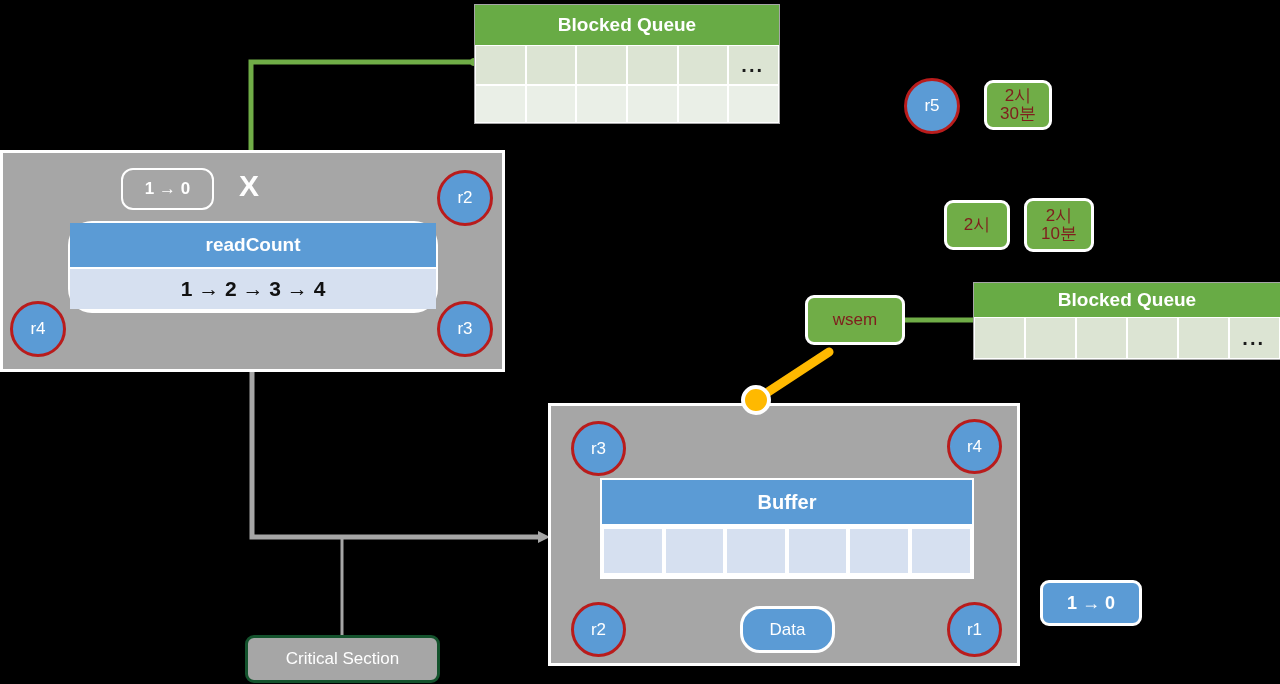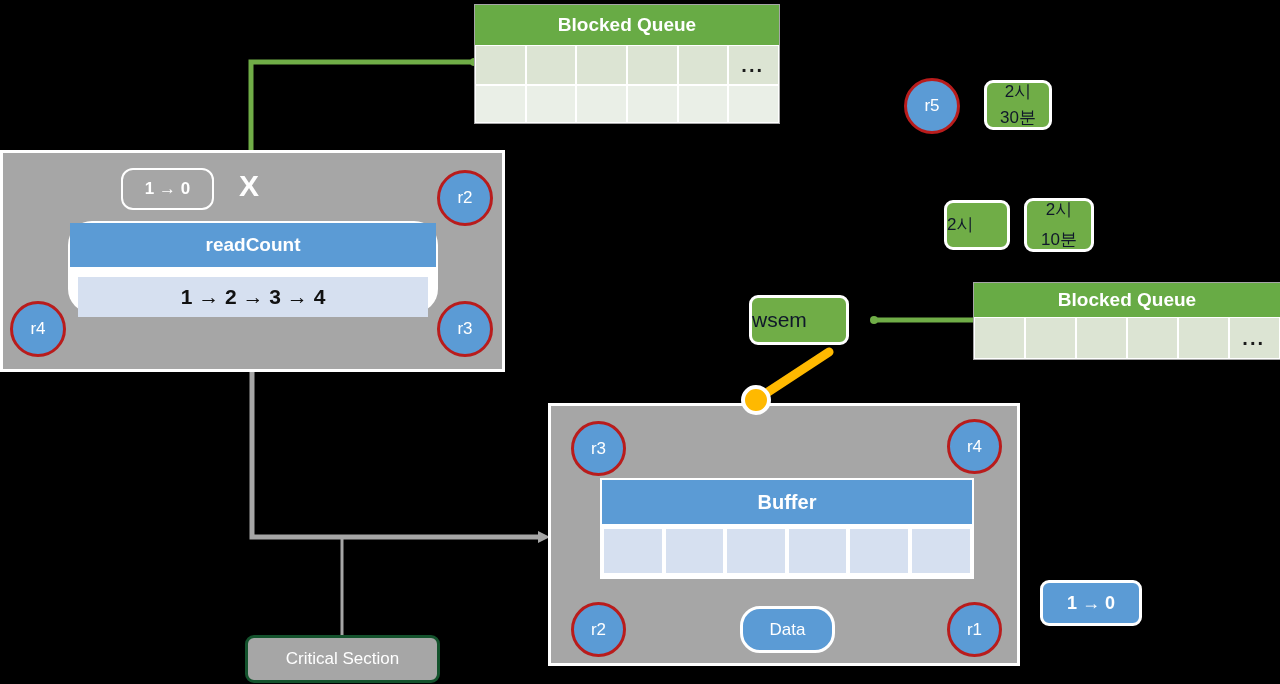--- a/index.html
+++ b/index.html
@@ -29,21 +29,21 @@
   .tbl-body{background:#D6E0F0;display:flex;align-items:center;justify-content:center;
             color:#111;font-weight:bold;}
   .buf-row{display:flex;}
   .buf-cell{background:#D6E0F0;border:2px solid #FFFFFF;box-sizing:border-box;}
 
   .circ{border-radius:50%;background:#5B9BD5;border:3px solid #b91c1c;
         color:#FFFFFF;display:flex;align-items:center;justify-content:center;}
 
   .rrect{border-radius:9px;display:flex;align-items:center;justify-content:center;
          text-align:center;line-height:1.05;}
-  .rrect-green{background:#70AD47;border:3px solid #FFFFFF;color:#0f172a;justify-content:space-between;}
+  .rrect-green{background:#70AD47;border:3px solid #FFFFFF;color:#7f1d1d;}
   .rrect-blue{background:#5B9BD5;border:3px solid #FFFFFF;color:#FFFFFF;}
   .rrect-gray{background:#A6A6A6;border:3px solid #14532d;color:#FFFFFF;}
   .rrect-outline{background:#A6A6A6;border:2px solid #FFFFFF;color:#FFFFFF;border-radius:12px;}
   .xmark{color:#FFFFFF;font-weight:bold;}
   .dot-orange{border-radius:50%;background:#FFB900;border:4px solid #FFFFFF;}
   svg{position:absolute;overflow:visible;}
 </style>
 </head>
 <body>
 
@@ -87,21 +87,21 @@
 
   <div class="abs panel" style="left:0px;top:150px;width:505px;height:222px;">
 
     <div class="abs rrect-outline" style="left:118px;top:15px;width:93px;height:42px;
          display:flex;align-items:center;justify-content:center;font-size:17px;font-weight:bold;">1 → 0</div>
 
     <div class="abs xmark" style="left:236px;top:16px;font-size:30px;">X</div>
 
     <div class="abs tbl" style="left:65px;top:68px;width:370px;height:92px;border-radius:24px;">
       <div class="tbl-header" style="height:44px;font-size:19px;margin:2px;">readCount</div>
-      <div class="tbl-body" style="height:40px;font-size:21px;margin:10px;">1 → 2 → 3 → 4</div>
+      <div class="tbl-body" style="height:40px;font-size:21px;margin:2px;">1 → 2 → 3 → 4</div>
     </div>
 
     <div class="abs circ" style="left:434px;top:17px;width:56px;height:56px;font-size:17px;">r2</div>
     <div class="abs circ" style="left:434px;top:148px;width:56px;height:56px;font-size:17px;">r3</div>
     <div class="abs circ" style="left:7px;top:148px;width:56px;height:56px;font-size:17px;">r4</div>
   </div>
 
   <div class="abs circ" style="left:904px;top:78px;width:56px;height:56px;font-size:17px;">r5</div>
 
   <div class="abs rrect rrect-green" style="left:984px;top:80px;width:68px;height:50px;font-size:17px;flex-direction:column;">
@@ -109,21 +109,21 @@
     <span>30분</span>
   </div>
 
   <div class="abs rrect rrect-green" style="left:944px;top:200px;width:66px;height:50px;font-size:17px;">2시</div>
 
   <div class="abs rrect rrect-green" style="left:1024px;top:198px;width:70px;height:54px;font-size:17px;flex-direction:column;">
     <span>2시</span>
     <span>10분</span>
   </div>
 
-  <div class="abs rrect rrect-green" style="left:749px;top:295px;width:100px;height:50px;font-size:21px;">wsem</div>
+  <div class="abs rrect rrect-green" style="left:805px;top:295px;width:100px;height:50px;font-size:17px;">wsem</div>
 
   <div class="abs queue" style="left:973px;top:282px;width:308px;height:78px;">
     <div class="queue-header" style="height:34px;font-size:19px;">Blocked Queue</div>
     <div class="queue-row" style="height:42px;">
       <div class="queue-cell cell-dark" style="width:51px;height:42px;"></div>
       <div class="queue-cell cell-dark" style="width:51px;height:42px;"></div>
       <div class="queue-cell cell-dark" style="width:51px;height:42px;"></div>
       <div class="queue-cell cell-dark" style="width:51px;height:42px;"></div>
       <div class="queue-cell cell-dark" style="width:51px;height:42px;"></div>
       <div class="queue-cell cell-dark dots" style="width:51px;height:42px;">...</div>

